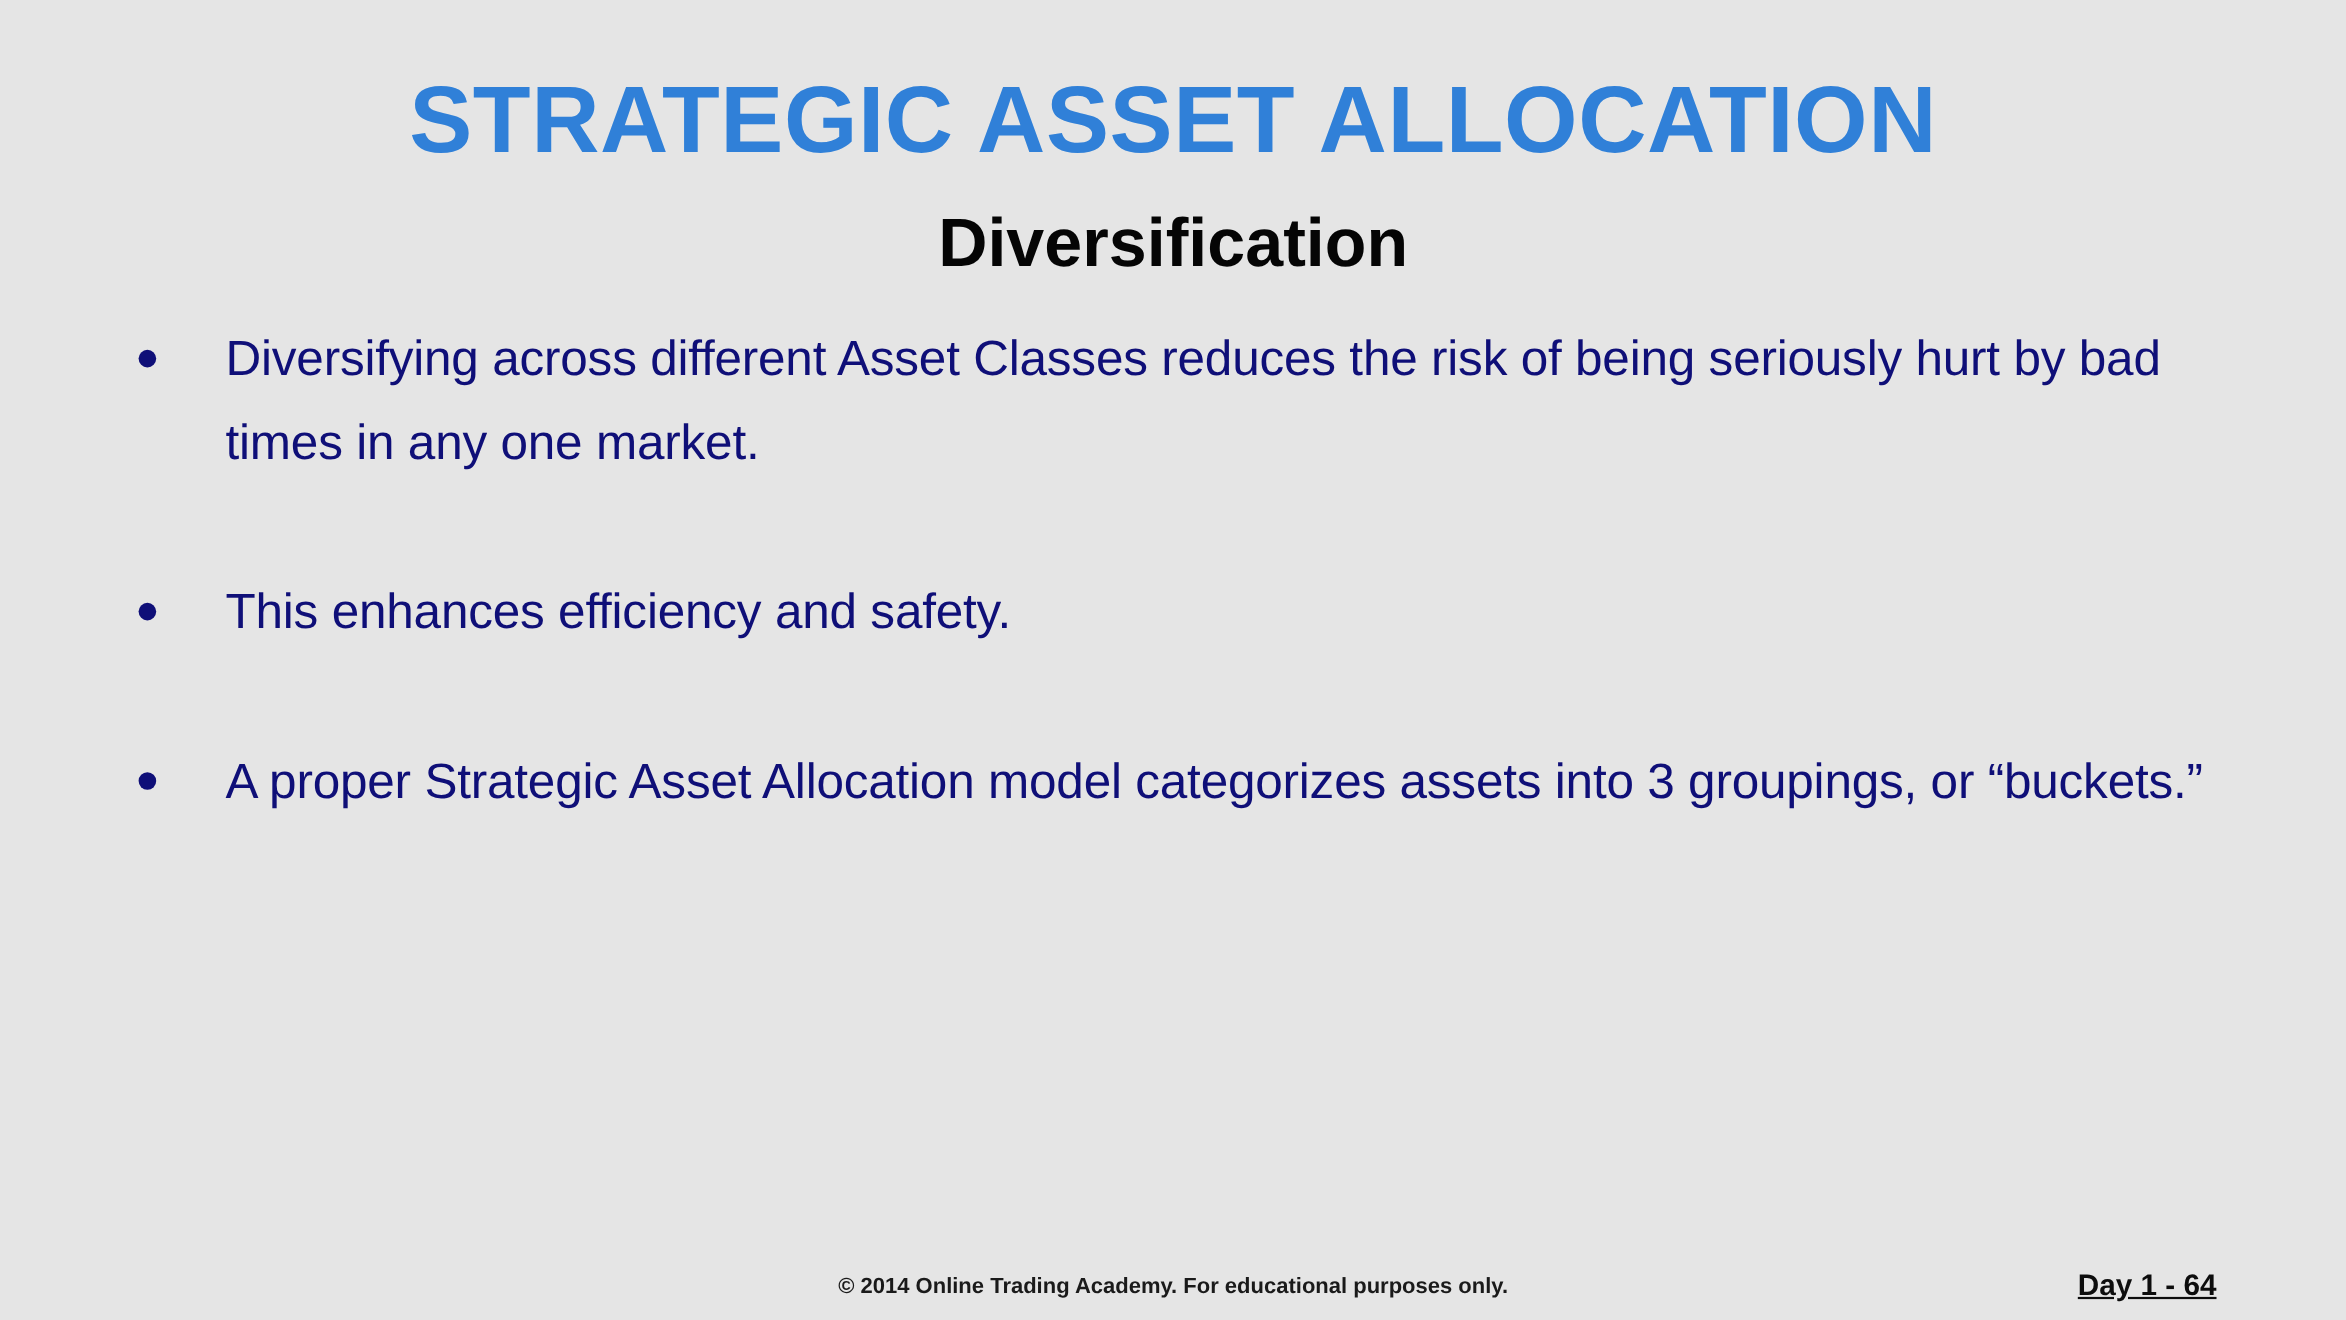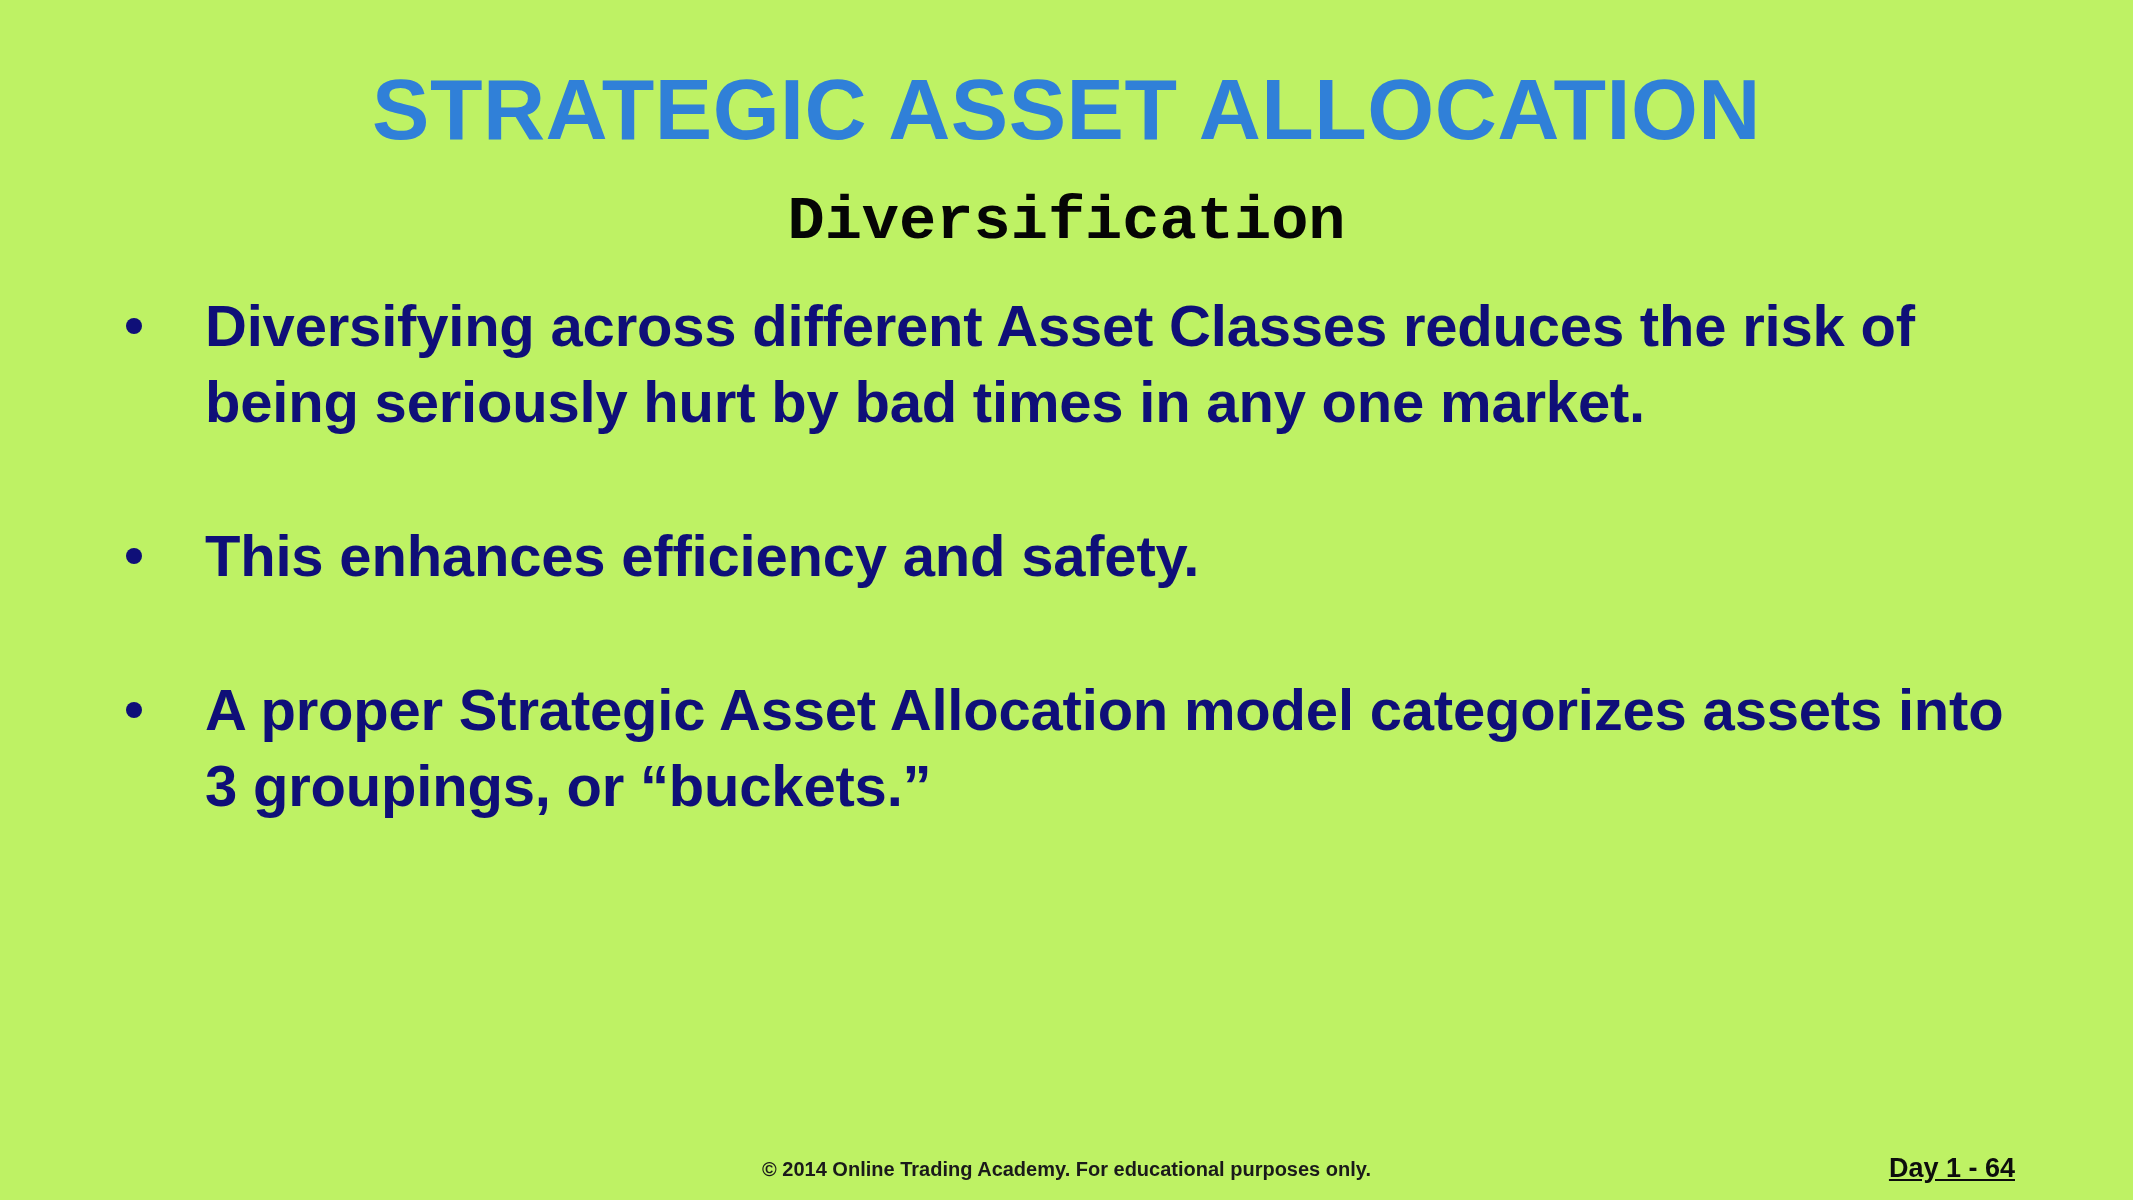--- a/index.html
+++ b/index.html
@@ -5,21 +5,21 @@
 <style>
   html, body {
     margin: 0;
     padding: 0;
     background: #ffffff;
   }
   .slide {
     position: relative;
     width: 2133px;
     height: 1200px;
-    background: #bef264;
+    background: #e5e5e5;
     overflow: hidden;
     font-family: "Liberation Sans", sans-serif;
     -webkit-font-smoothing: antialiased;
   }
 
   
   .slide-title {
     position: absolute;
     left: 0;
     top: 8px;
@@ -34,21 +34,21 @@
     white-space: nowrap;
   }
 
   
   .slide-subtitle {
     position: absolute;
     left: 0;
     top: 140px;
     width: 2133px;
     text-align: center;
-    font-family: Liberation Mono, monospace;
+    font-family: Liberation Sans, sans-serif;
     font-weight: bold;
     font-size: 62px;
     line-height: 1.0;
     color: #050505;
     white-space: nowrap;
   }
 
   
   .body-list {
     position: absolute;
@@ -58,22 +58,22 @@
     margin: 0;
     padding: 0;
     list-style: none;
   }
   .bullet-row {
     position: relative;
     padding-left: 95px;
     margin: 0 0 78px 0;
     color: #0f0f78;
     font-family: "Liberation Sans", sans-serif;
-    font-weight: bold;
-    font-size: 58px;
+    font-weight: normal;
+    font-size: 45px;
     line-height: 76px;
     letter-spacing: -0.2px;
   }
   .bullet-row:last-child { margin-bottom: 0; }
   .bullet-marker {
     position: absolute;
     left: 16px;
     top: 30px;
     width: 16px;
     height: 16px;

